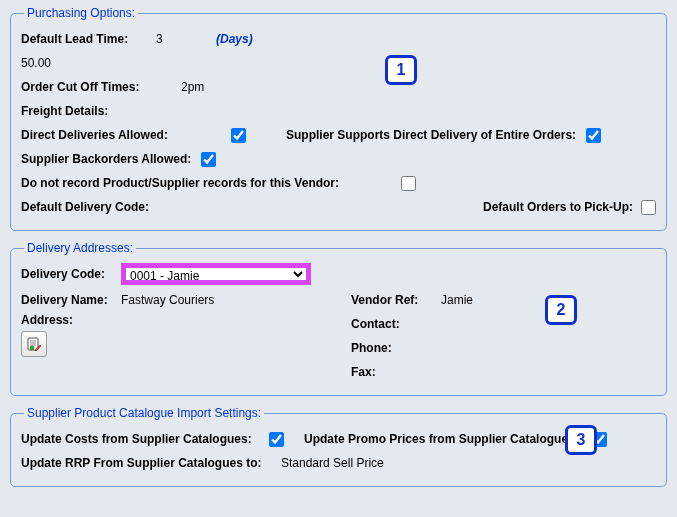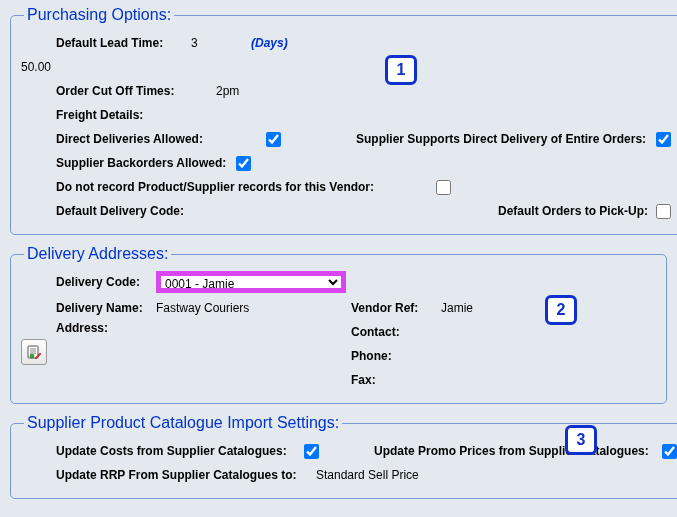--- a/index.html
+++ b/index.html
@@ -22,34 +22,33 @@
   }
   fieldset.group {
     border: 1px solid #7a9bd1;
     border-radius: 5px;
     margin: 0 0 10px 0;
     padding: 8px 10px 10px 10px;
     position: relative;
   }
   fieldset.group > legend {
     color: #0033cc;
-    font-size: 16px;
+    font-size: 12px;
     padding: 0 3px;
     margin-left: 3px;
   }
   .row {
     display: flex;
     align-items: center;
     min-height: 22px;
     margin-bottom: 2px;
   }
   .lbl {
     font-weight: bold;
     white-space: nowrap;
-    margin-left: 35px;
   }
   .val { white-space: pre; }
   .blue-italic { color: #0033cc; font-style: italic; font-weight: bold; }
   input[type="checkbox"] {
     width: 15px;
     height: 15px;
     margin: 0;
     flex: 0 0 auto;
   }
   select.combo {

